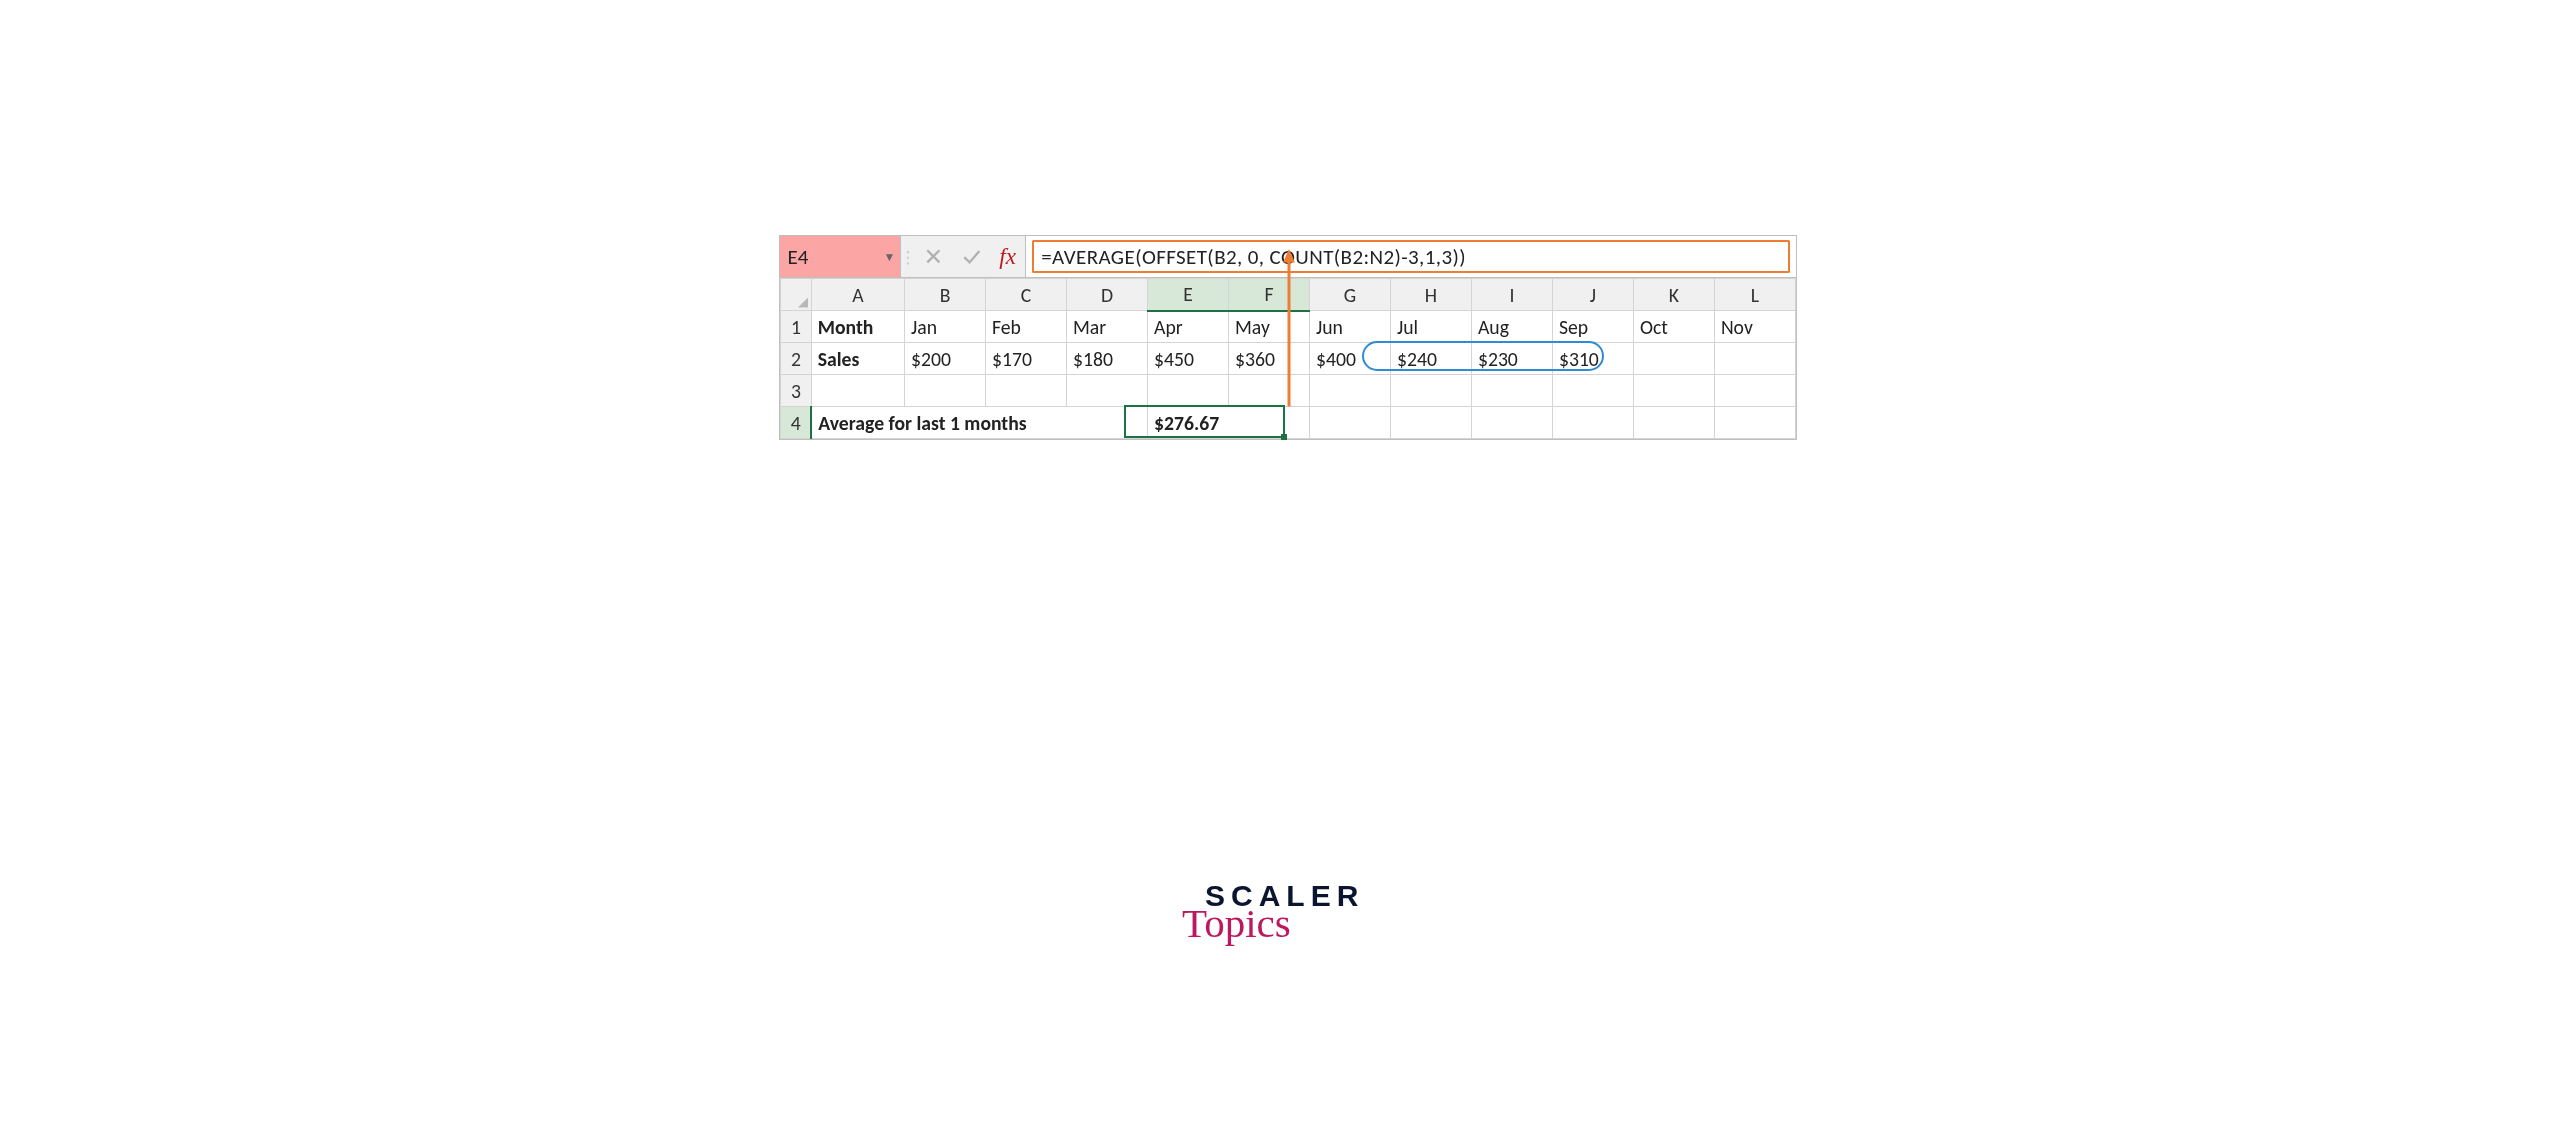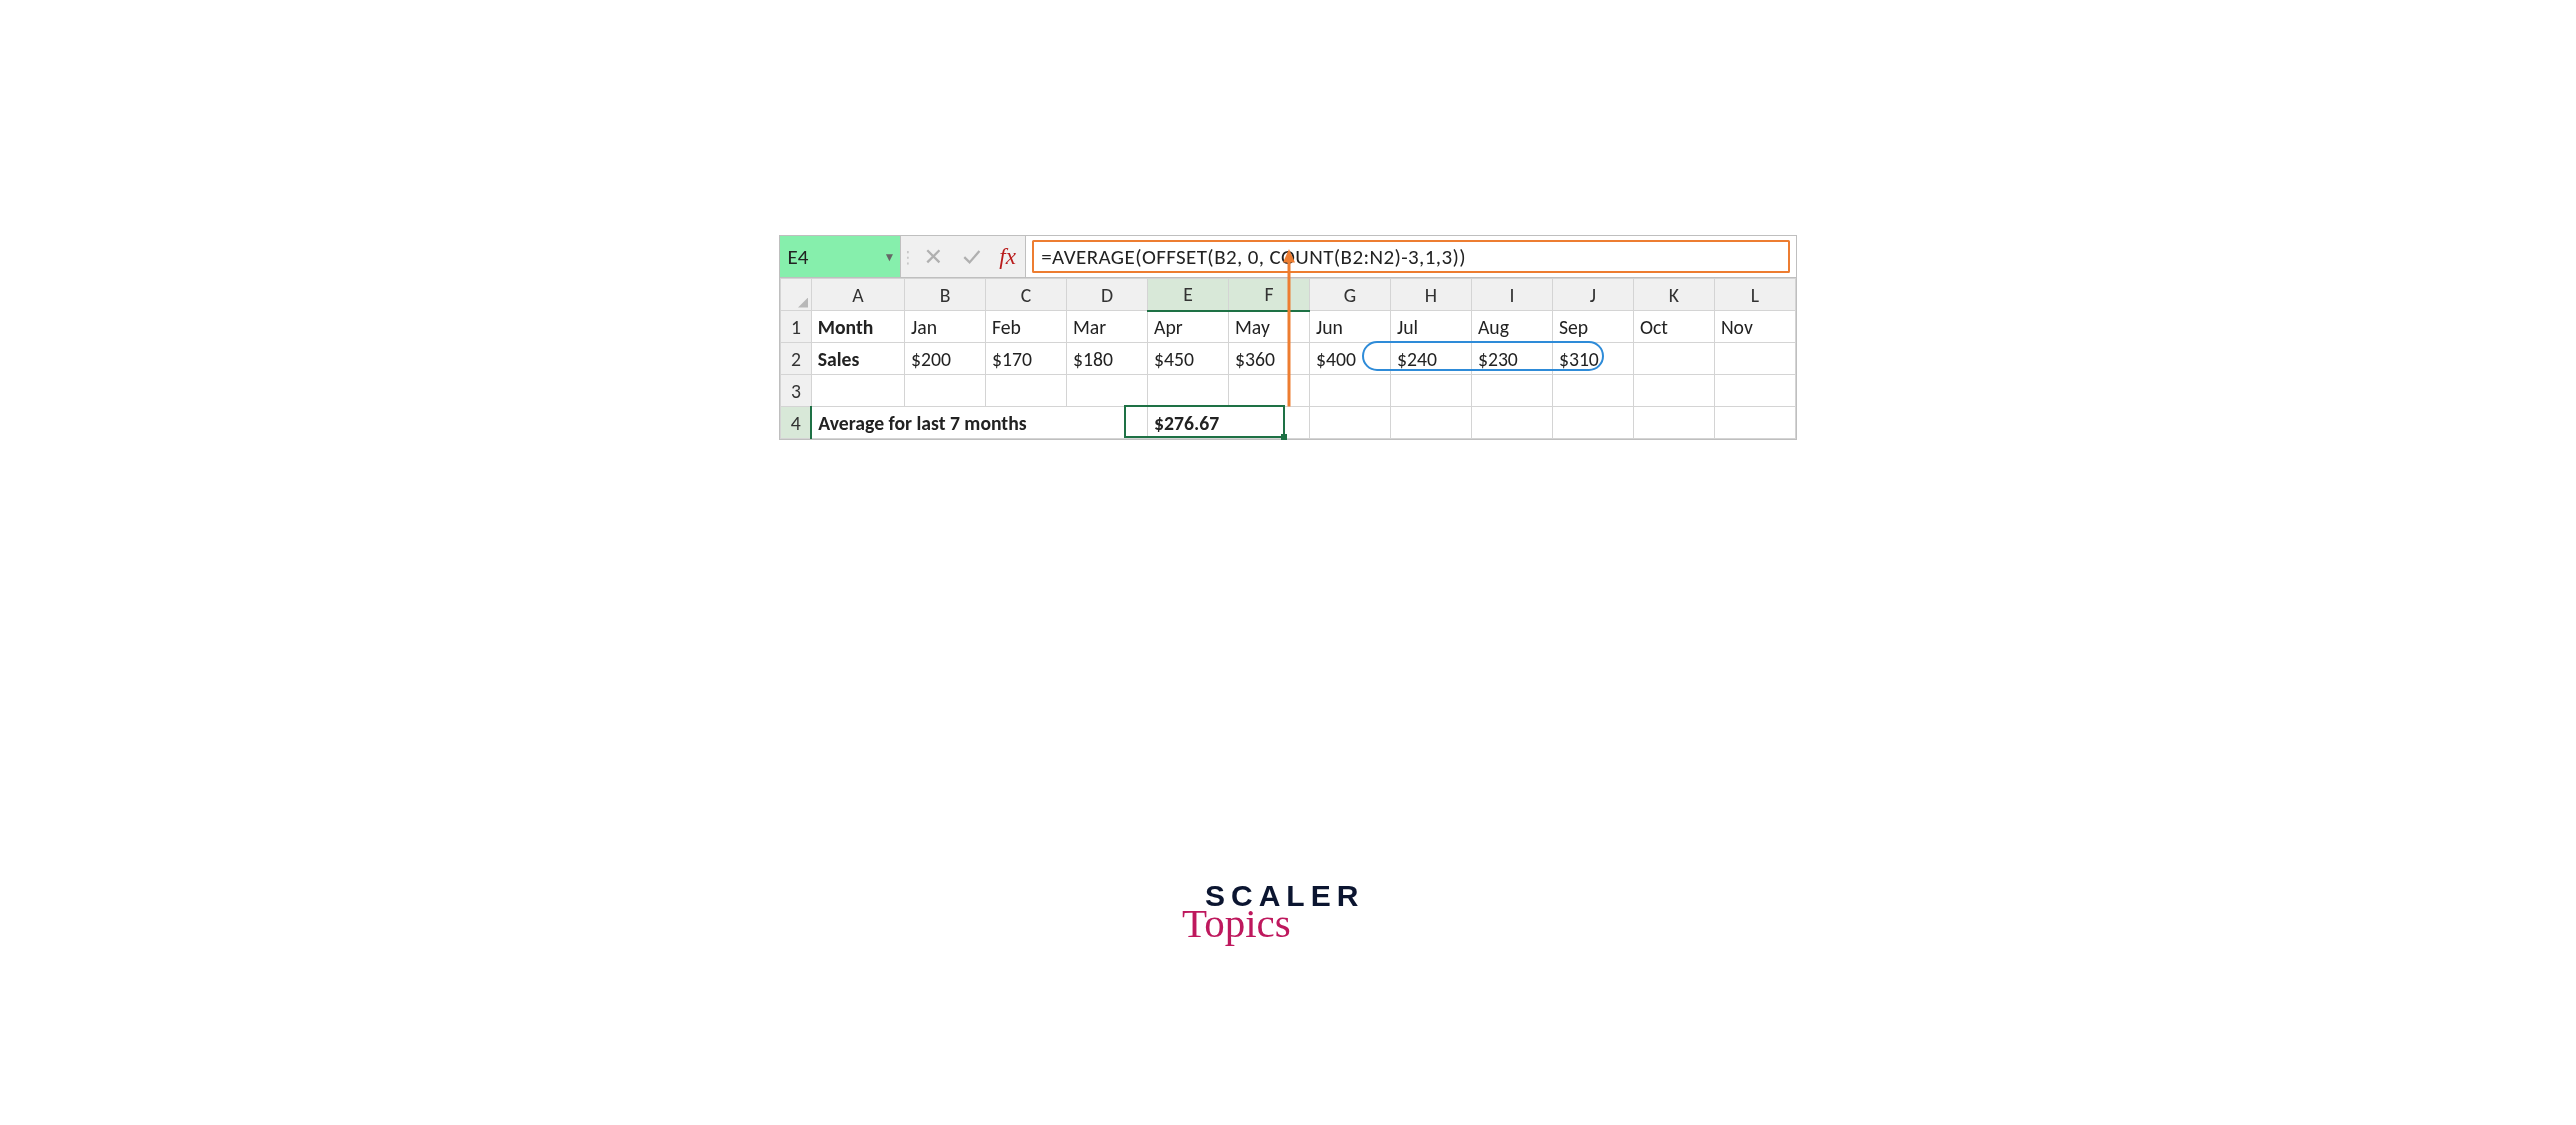--- a/index.html
+++ b/index.html
@@ -26,21 +26,21 @@
     border-bottom: 0.8px solid #bfbfbf;
     height: 42px;
     background: #f7f7f7;
   }
   .name-box-wrap {
     display: flex;
     align-items: center;
     border-right: 0.8px solid #bfbfbf;
     padding: 0 4.5px 0 7.6px;
     width: 121px;
-    background: #86efac;
+    background: #fca5a5;
   }
   .name-box {
     font-size: 21px;
     color: #222;
     flex: 1;
   }
   .dropdown-icon {
     color: #666;
     font-size: 12px;
   }
@@ -308,21 +308,21 @@
           <td></td>
           <td></td>
           <td></td>
           <td></td>
           <td></td>
           <td></td>
           <td></td>
         </tr>
         <tr>
           <th class="rowhdr sel">4</th>
-          <td class="bold" colspan="4">Average for last 7 months</td>
+          <td class="bold" colspan="4">Average for last 1 months</td>
           <td class="num bold" colspan="2">$276.67</td>
           <td></td>
           <td></td>
           <td></td>
           <td></td>
           <td></td>
           <td></td>
         </tr>
       </tbody>
         </table>

